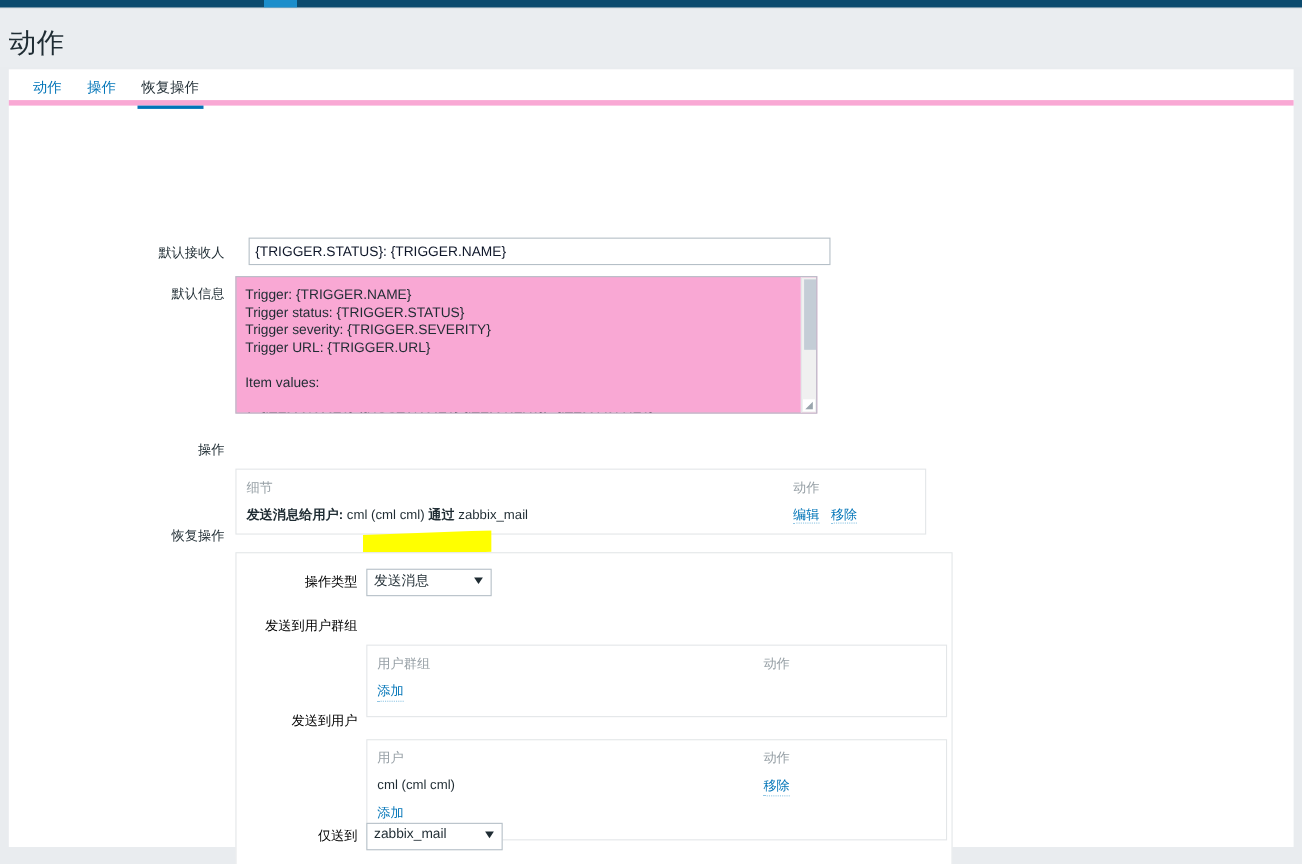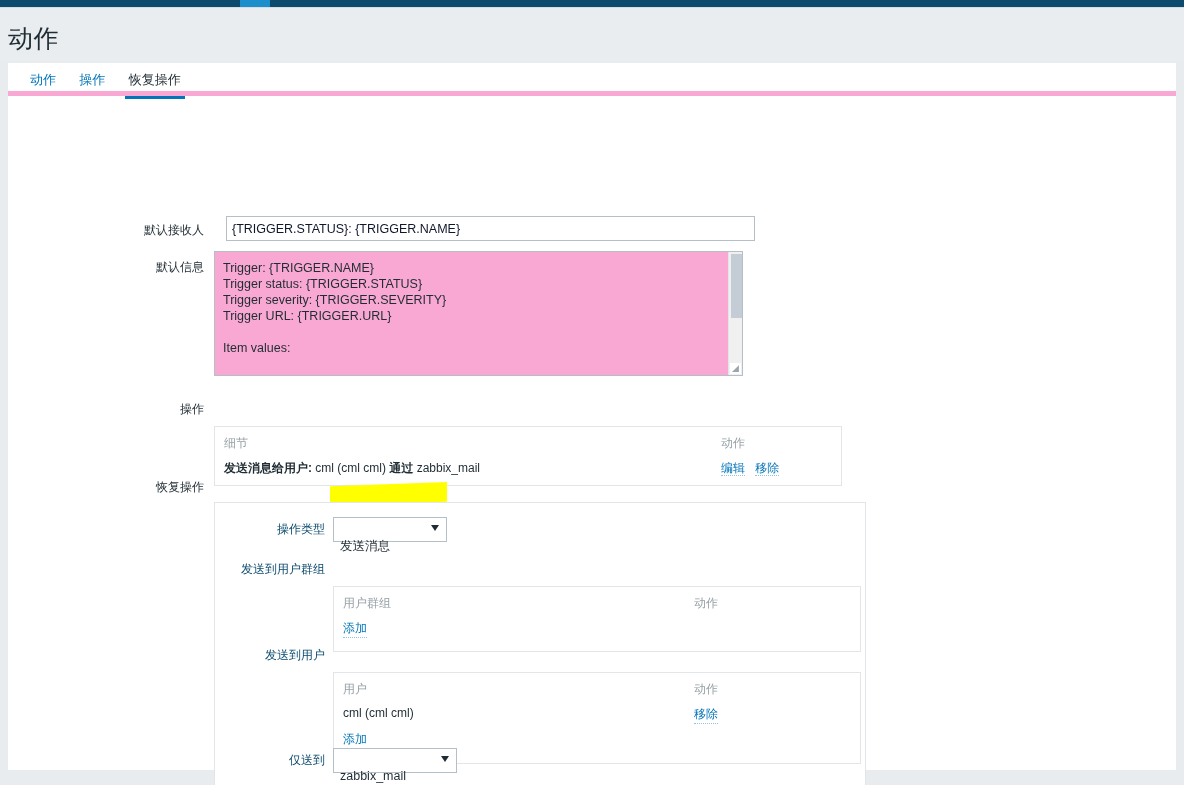--- a/index.html
+++ b/index.html
@@ -174,36 +174,36 @@
   .ops-row-actions { position: absolute; left: 506px; top: 33px; }
   .ops-row-actions a { margin-right: 7px; }
 
   
   .opdetail-box { left: 206px; top: 375px; width: 652px; height: 345px; }
 
   .od-lbl {
     position: absolute;
     text-align: right;
     font-size: 12px;
-    color: #0c4a6e;
+    color: #000000;
     width: 120px;
   }
 
   
   .sel {
     position: absolute;
     border: 1px solid #b5bfc7;
     background: #fff;
     height: 25px;
     font-size: 12.5px;
     color: #1f2c33;
     cursor: pointer;
   }
   .sel .sel-val {
-    position: absolute; left: 6px; top: 20px;
+    position: absolute; left: 6px; top: 2px;
     white-space: nowrap;
   }
   .sel .arrow {
     position: absolute; right: 7px; top: 7px;
     width: 0; height: 0;
     border-left: 4px solid transparent;
     border-right: 4px solid transparent;
     border-top: 6px solid #1f2c33;
   }
 

